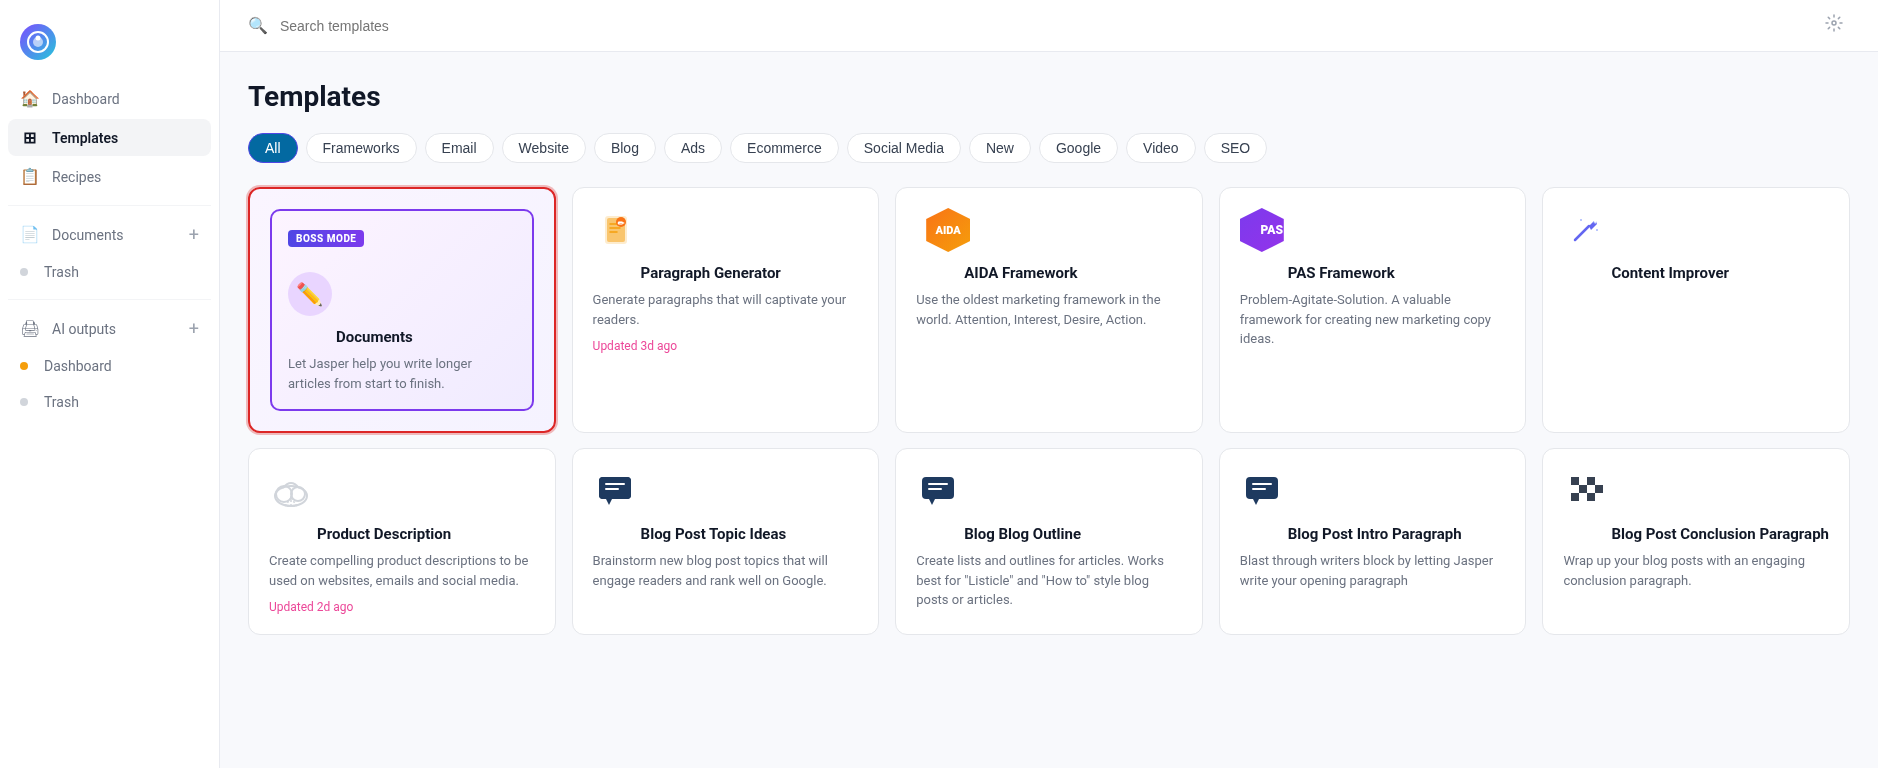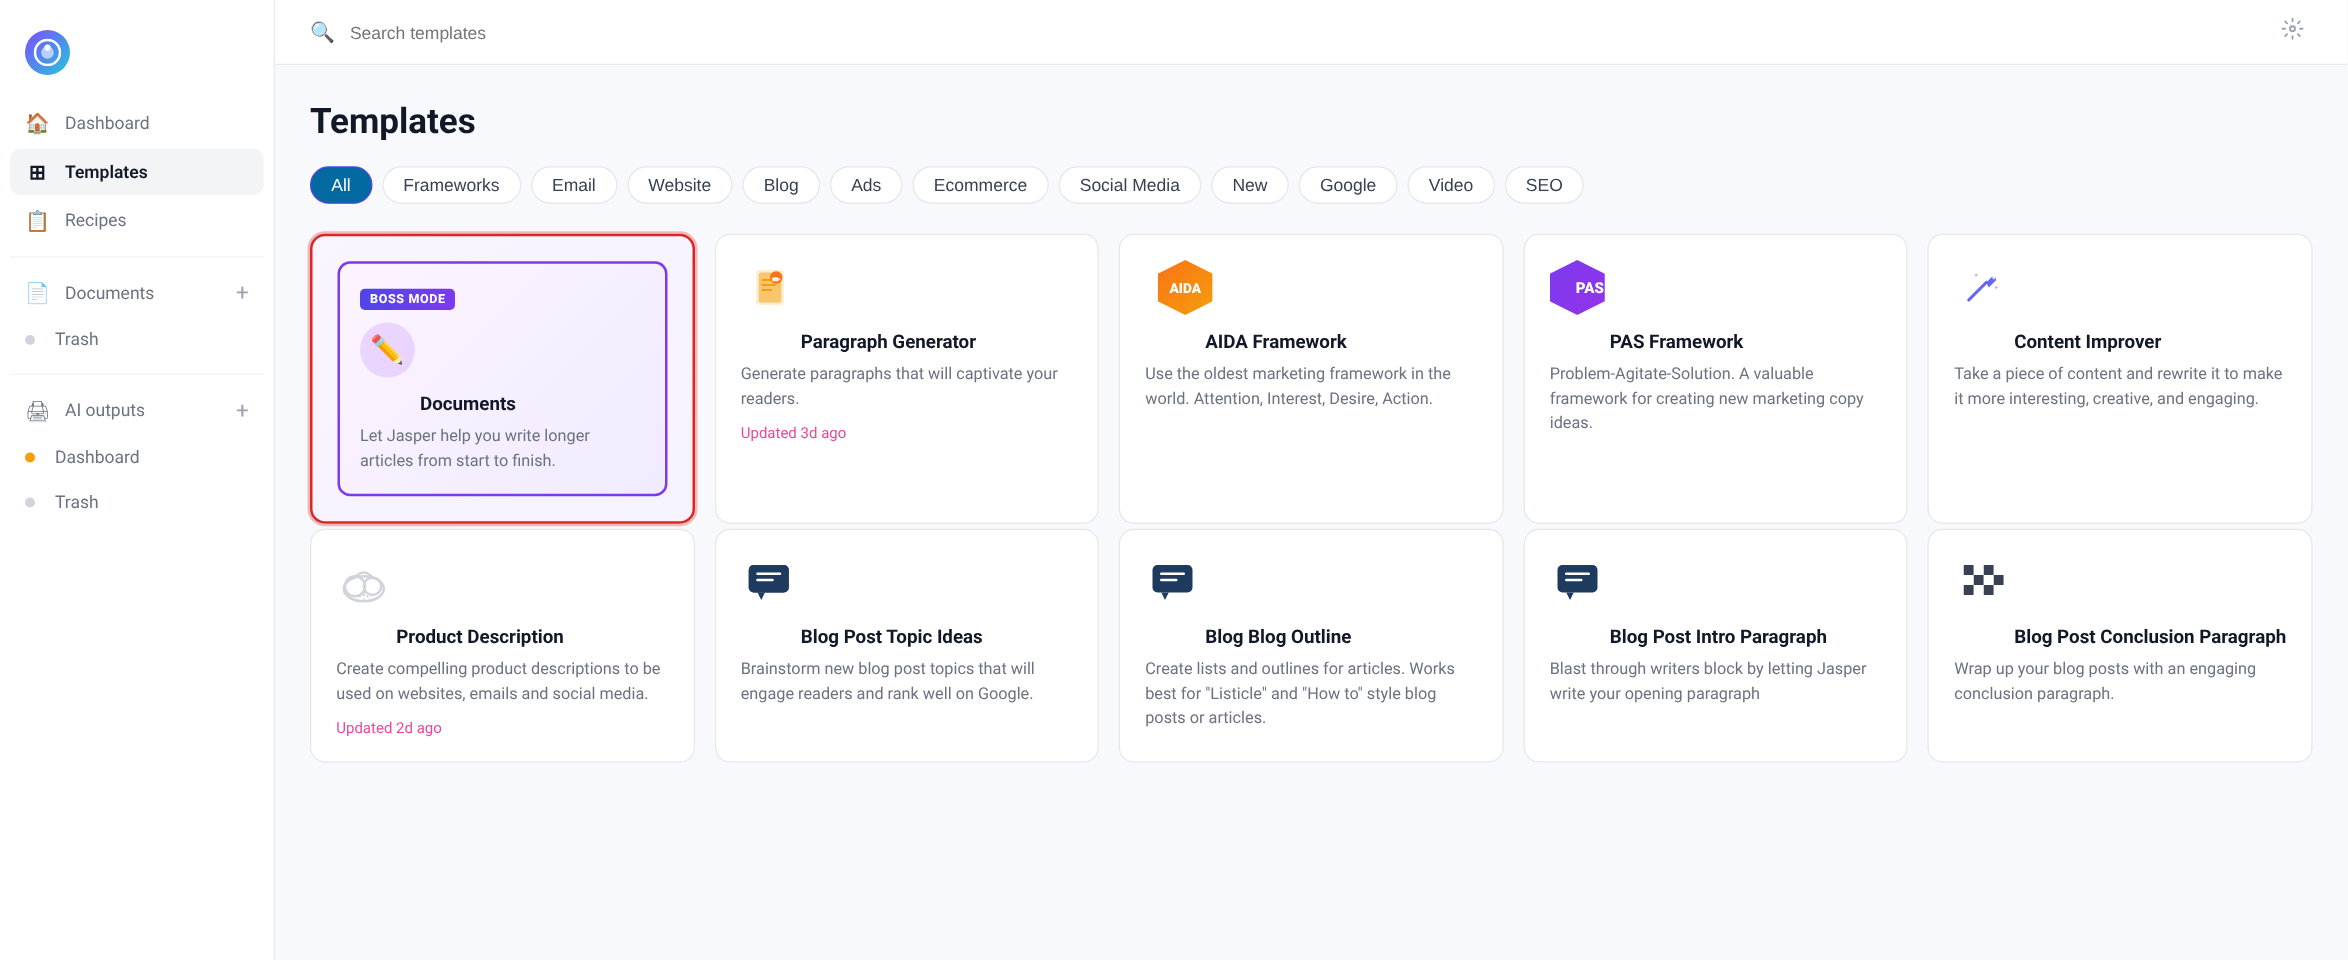--- a/index.html
+++ b/index.html
@@ -279,21 +279,21 @@
       <button class="filter-tab">New</button>
       <button class="filter-tab">Google</button>
       <button class="filter-tab">Video</button>
       <button class="filter-tab">SEO</button>
     </div>
 
     <div class="templates-grid">
 
       <div class="template-card highlighted">
         <div class="inner-border">
-          <div style="display:inline-block;background:linear-gradient(90deg,#4f46e5,#7c3aed);color:white;font-size:10px;font-weight:800;padding:3px 8px;border-radius:4px;margin-bottom:10px;letter-spacing:0.5px;">BOSS MODE</div>
+          <div style="display:inline-block;background:linear-gradient(90deg,#4f46e5,#7c3aed);color:white;font-size:10px;font-weight:800;padding:3px 8px;border-radius:4px;margin-bottom:25px;letter-spacing:0.5px;">BOSS MODE</div>
           <div class="icon-pencil-doc">✏️</div>
           <div class="card-title">Documents</div>
           <div class="card-desc">Let Jasper help you write longer articles from start to finish.</div>
         </div>
       </div>
 
       <div class="template-card">
         <div class="icon-scroll">
           <svg width="36" height="36" viewBox="0 0 36 36" fill="none">
             <rect x="8" y="4" width="22" height="28" rx="3" fill="#f59e0b" opacity="0.2"></rect>
@@ -331,25 +331,24 @@
           <svg width="36" height="36" viewBox="0 0 36 36" fill="none">
             <line x1="8" y1="28" x2="22" y2="14" stroke="#6366f1" stroke-width="2.5" stroke-linecap="round"></line>
             <polygon points="22,14 28,8 30,12 24,18" fill="#6366f1"></polygon>
             <circle cx="28" cy="10" r="1.5" fill="#a5b4fc"></circle>
             <circle cx="14" cy="8" r="1" fill="#a5b4fc"></circle>
             <circle cx="30" cy="18" r="1" fill="#a5b4fc"></circle>
             <text x="24" y="12" font-size="10" fill="white">✦</text>
           </svg>
         </div>
         <div class="card-title">Content Improver</div>
-        <div class="card-desc">Take a piece of content and rewrite it to make it more interesting, creative, and engaging.</div>
-      </div>
-    </div>
-
-    <div class="templates-grid" style="margin-top:4px;">
+      </div>
+    </div>
+
+    <div class="templates-grid" style="margin-top:15px;">
 
       <div class="template-card">
         <div class="icon-cloud">
           <svg width="40" height="34" viewBox="0 0 40 34" fill="none">
             <ellipse cx="20" cy="22" rx="16" ry="10" fill="none" stroke="#d1d5db" stroke-width="2"></ellipse>
             <ellipse cx="13" cy="20" rx="8" ry="8" fill="none" stroke="#d1d5db" stroke-width="2"></ellipse>
             <ellipse cx="27" cy="20" rx="7" ry="7" fill="none" stroke="#d1d5db" stroke-width="2"></ellipse>
             <path d="M12 14 Q20 4 28 14" fill="none" stroke="#d1d5db" stroke-width="2"></path>
             <line x1="20" y1="24" x2="14" y2="32" stroke="#d1d5db" stroke-width="1.5" stroke-dasharray="2,2"></line>
             <line x1="20" y1="24" x2="26" y2="32" stroke="#d1d5db" stroke-width="1.5" stroke-dasharray="2,2"></line>

